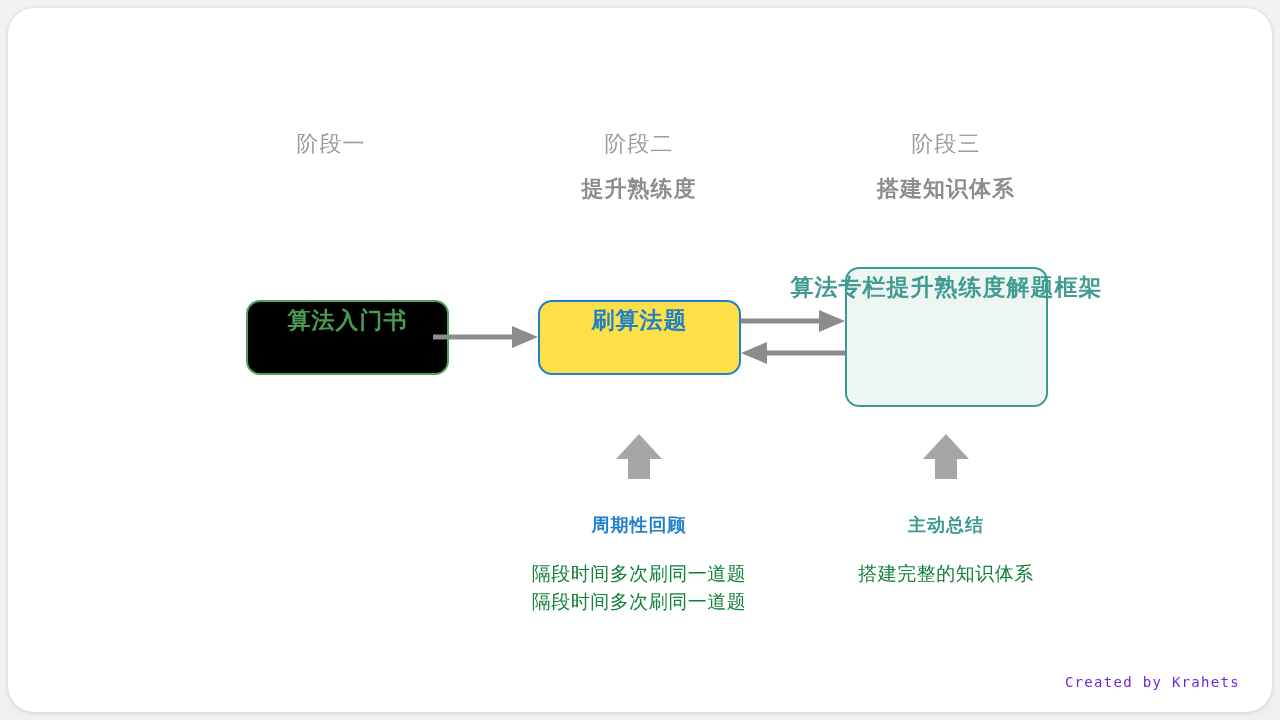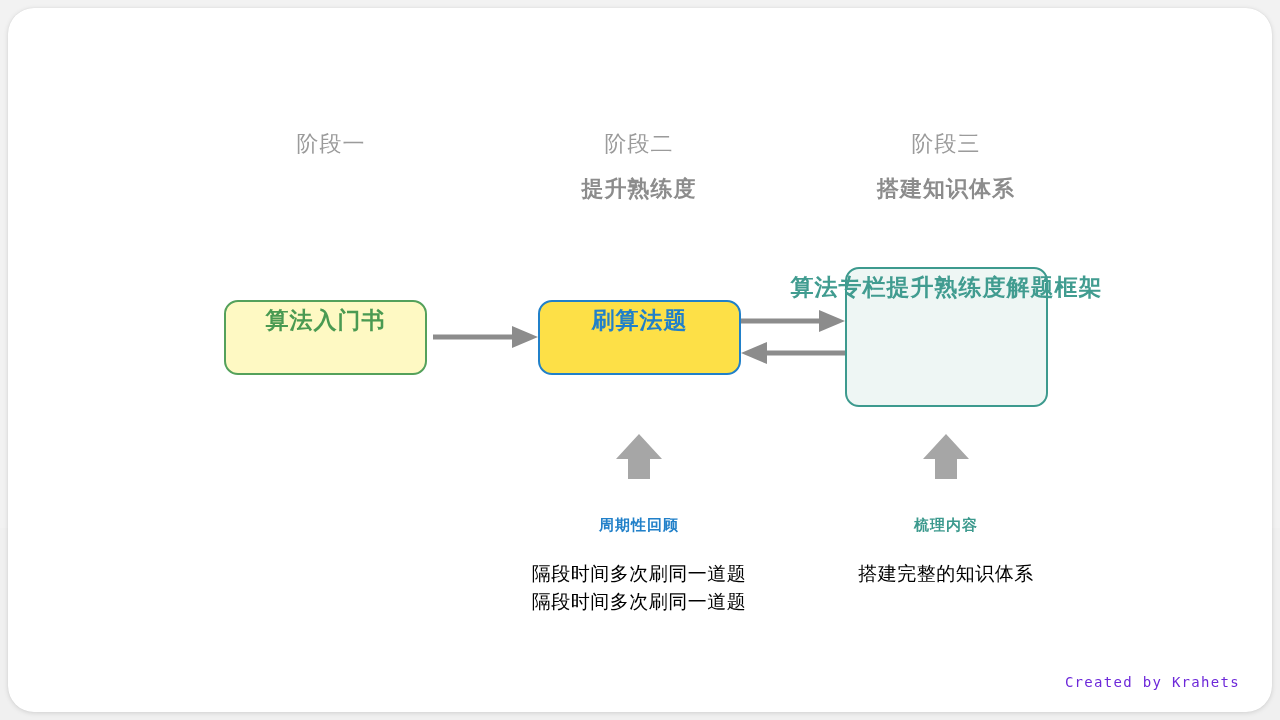--- a/index.html
+++ b/index.html
@@ -69,22 +69,22 @@
     justify-content: center;
   }
   .node .line {
     font-size: 23px;
     font-weight: bold;
     letter-spacing: 1px;
     line-height: 37px;
     white-space: nowrap;
   }
   #node-book {
-    left: 224px; top: 300px; width: 203px; height: 75px;
-    background: #fef9c3;
+    left: 246px; top: 300px; width: 203px; height: 75px;
+    background: #000000;
     border-color: #54a15b;
   }
   #node-book .line { color: #4a9a52; }
 
   #node-practice {
     left: 538px; top: 300px; width: 203px; height: 75px;
     background: #fde047;
     border-color: #2180c9;
   }
   #node-practice .line { color: #2180c9; }
@@ -104,30 +104,30 @@
     pointer-events: none;
   }
 
   
   .annot {
     position: absolute;
     width: 320px;
     text-align: center;
   }
   .annot-title {
-    font-size: 15px;
+    font-size: 18px;
     font-weight: bold;
     letter-spacing: 1px;
     line-height: 30px;
     white-space: nowrap;
   }
   .annot-desc {
     margin-top: 20px;
     font-size: 19px;
-    color: #000000;
+    color: #15803d;
     line-height: 28px;
     letter-spacing: 0.5px;
     white-space: nowrap;
   }
   #annot-review { left: 479px; top: 510px; }
   #annot-review .annot-title { color: #2180c9; }
   #annot-summary { left: 786px; top: 510px; }
   #annot-summary .annot-title { color: #3d9a8e; }
 
   
@@ -202,20 +202,20 @@
 
   <div class="annot" id="annot-review">
     <div class="annot-title">周期性回顾</div>
     <div class="annot-desc">
       <div>隔段时间多次刷同一道题</div>
       <div>隔段时间多次刷同一道题</div>
     </div>
   </div>
 
   <div class="annot" id="annot-summary">
-    <div class="annot-title">梳理内容</div>
+    <div class="annot-title">主动总结</div>
     <div class="annot-desc">
       <div>搭建完整的知识体系</div>
     </div>
   </div>
 
   <div id="footer-credit">Created by Krahets</div>
 </div>
 
 </body></html>

